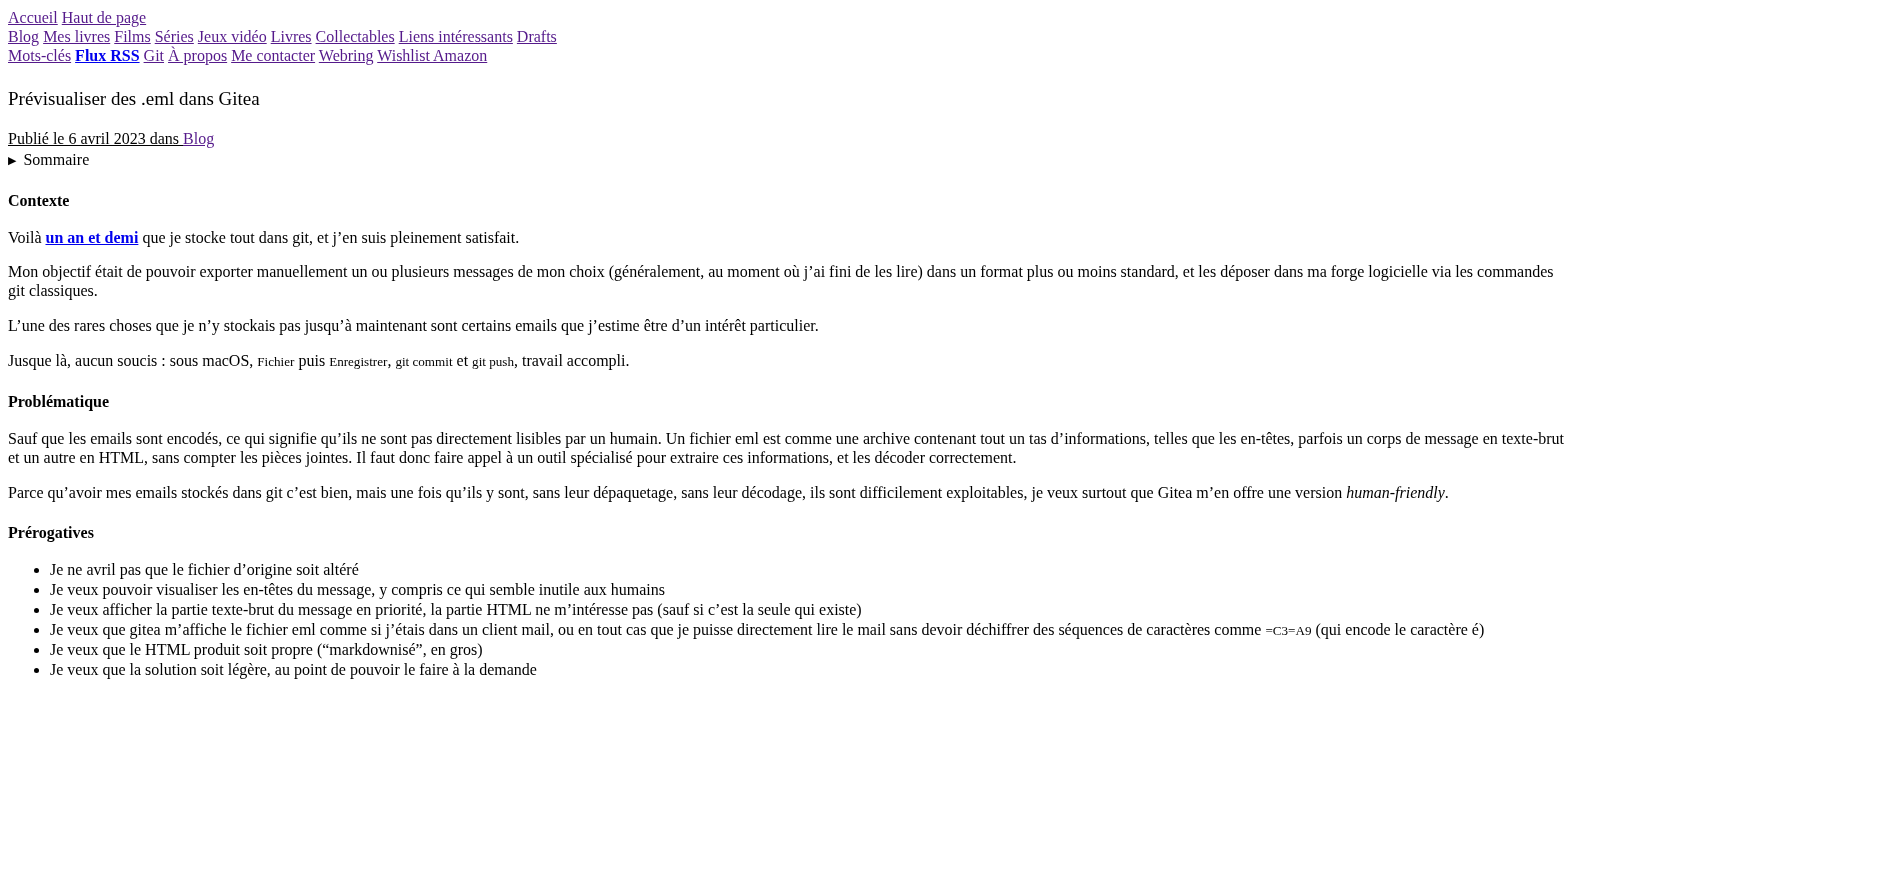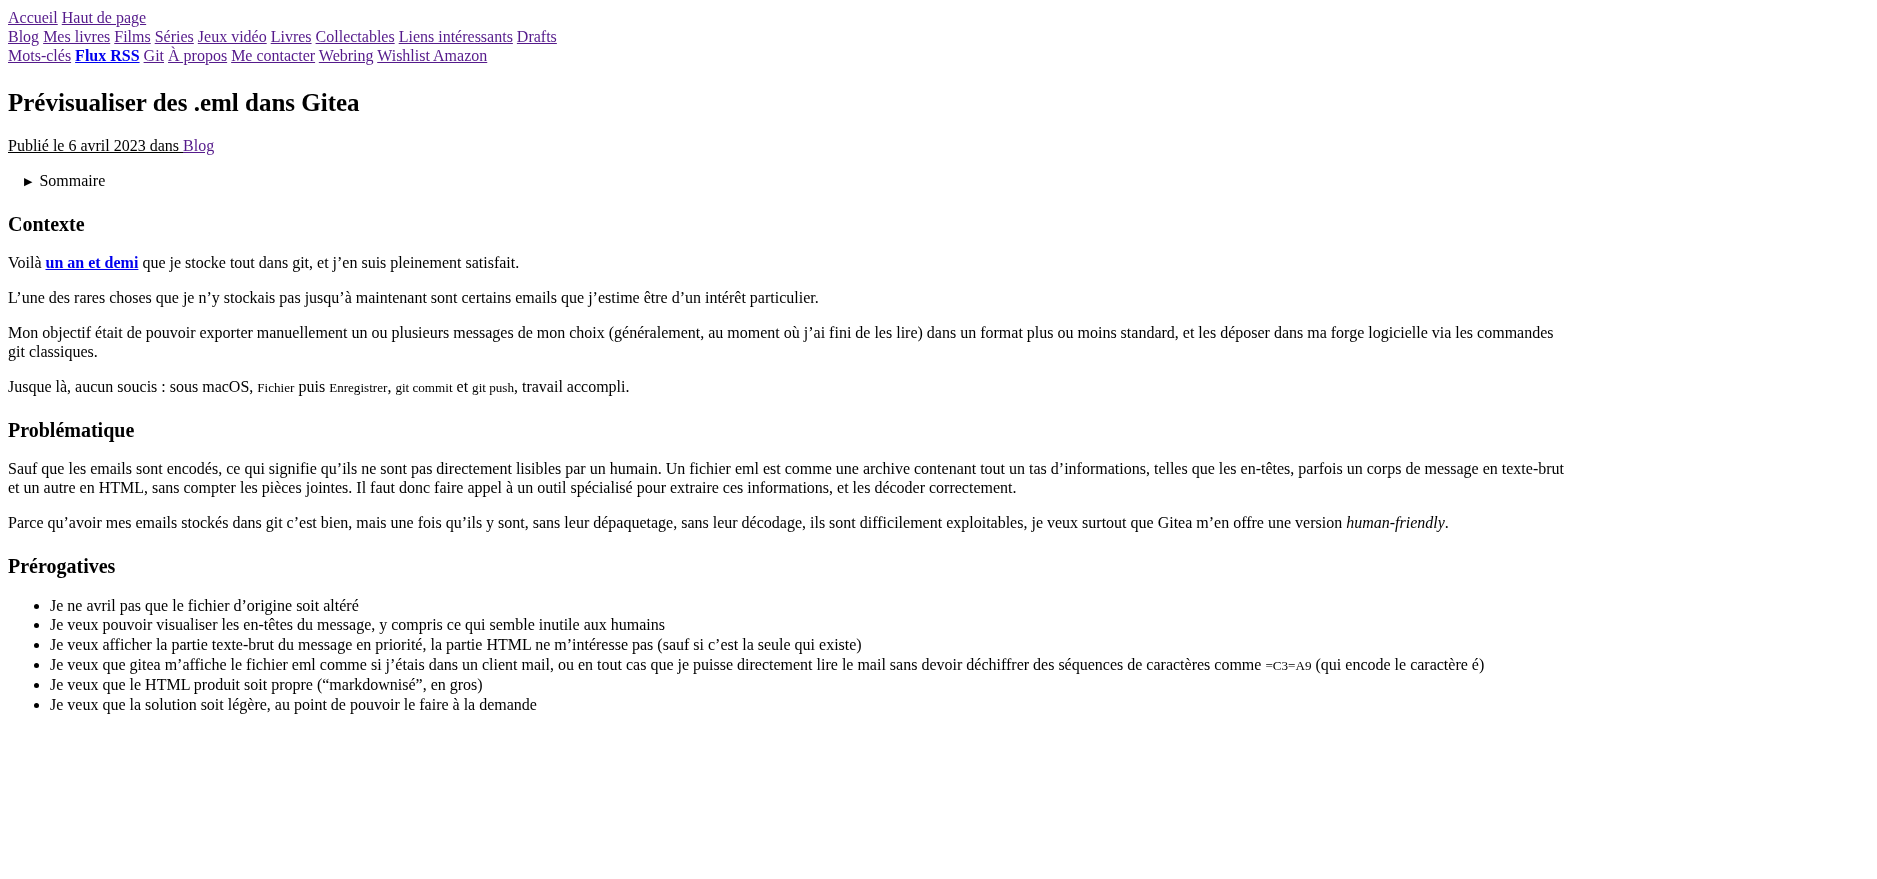--- a/index.html
+++ b/index.html
@@ -15,25 +15,25 @@
     font-family:"Liberation Serif", serif;
     font-size:16px;
     line-height:1.18;
     max-width:1556px;
   }
   nav[data-name="site-nav"]{line-height:1.2;}
   .nav-row{white-space:nowrap;}
   a{text-decoration:underline;cursor:pointer;}
   a.visited{color:var(--visited);text-align:right;}
   a.unvisited{color:var(--unvisited);font-weight:bold;}
-  h1{font-size:25px;margin:22px 0 20px 0;font-weight:bold;}
-  h2{font-size:20px;margin:22px 0 18px 0;font-weight:bold;}
+  h1{font-size:19px;margin:22px 0 20px 0;font-weight:normal;}
+  h2{font-size:16px;margin:22px 0 18px 0;font-weight:bold;}
   p{margin:16px 0;}
   p.meta{margin:16px 0 2px 0;text-decoration:underline;}
-  details{margin:16px;}
+  details{margin:0;}
   summary{cursor:pointer;list-style:none;display:block;}
   summary::-webkit-details-marker{display:none;}
   .disclosure{display:inline-block;font-family:"DejaVu Sans", sans-serif;font-size:11px;vertical-align:1px;margin-right:7px;}
   code{
     font-family:Liberation Serif, serif;
     font-size:0.82em;
   }
   em{font-style:italic;}
   ul{margin:16px 0;padding-left:42px;}
   li{margin:1px 0;}
@@ -52,22 +52,22 @@
 
   <p class="meta" data-name="publish-meta">Publié le 6 avril 2023 dans <a href="#" class="visited" data-name="inline-link-blog">Blog</a></p>
 
   <details data-name="toc-details">
     <summary data-name="toc-summary"><span class="disclosure" data-name="disclosure-triangle-icon">▶</span><span data-name="toc-summary-label">Sommaire</span></summary>
   </details>
 
   <section data-name="section-contexte">
     <h2 data-name="section-heading-contexte">Contexte</h2>
     <p data-name="paragraph">Voilà <a href="#" class="unvisited" data-name="inline-link-un-an-et-demi">un an et demi</a> que je stocke tout dans git, et j’en suis pleinement satisfait.</p>
+    <p data-name="paragraph">Mon objectif était de pouvoir exporter manuellement un ou plusieurs messages de mon choix (généralement, au moment où j’ai fini de les lire) dans un format plus ou moins standard, et les déposer dans ma forge logicielle via les commandes git classiques.</p>
     <p data-name="paragraph">L’une des rares choses que je n’y stockais pas jusqu’à maintenant sont certains emails que j’estime être d’un intérêt particulier.</p>
-    <p data-name="paragraph">Mon objectif était de pouvoir exporter manuellement un ou plusieurs messages de mon choix (généralement, au moment où j’ai fini de les lire) dans un format plus ou moins standard, et les déposer dans ma forge logicielle via les commandes git classiques.</p>
     <p data-name="paragraph">Jusque là, aucun soucis : sous macOS, <code data-name="inline-code">Fichier</code> puis <code data-name="inline-code">Enregistrer</code>, <code data-name="inline-code">git commit</code> et <code data-name="inline-code">git push</code>, travail accompli.</p>
   </section>
 
   <section data-name="section-problematique">
     <h2 data-name="section-heading-problematique">Problématique</h2>
     <p data-name="paragraph">Sauf que les emails sont encodés, ce qui signifie qu’ils ne sont pas directement lisibles par un humain. Un fichier eml est comme une archive contenant tout un tas d’informations, telles que les en-têtes, parfois un corps de message en texte-brut et un autre en HTML, sans compter les pièces jointes. Il faut donc faire appel à un outil spécialisé pour extraire ces informations, et les décoder correctement.</p>
     <p data-name="paragraph">Parce qu’avoir mes emails stockés dans git c’est bien, mais une fois qu’ils y sont, sans leur dépaquetage, sans leur décodage, ils sont difficilement exploitables, je veux surtout que Gitea m’en offre une version <em data-name="emphasis-text">human-friendly</em>.</p>
   </section>
 
   <section data-name="section-prerogatives">

